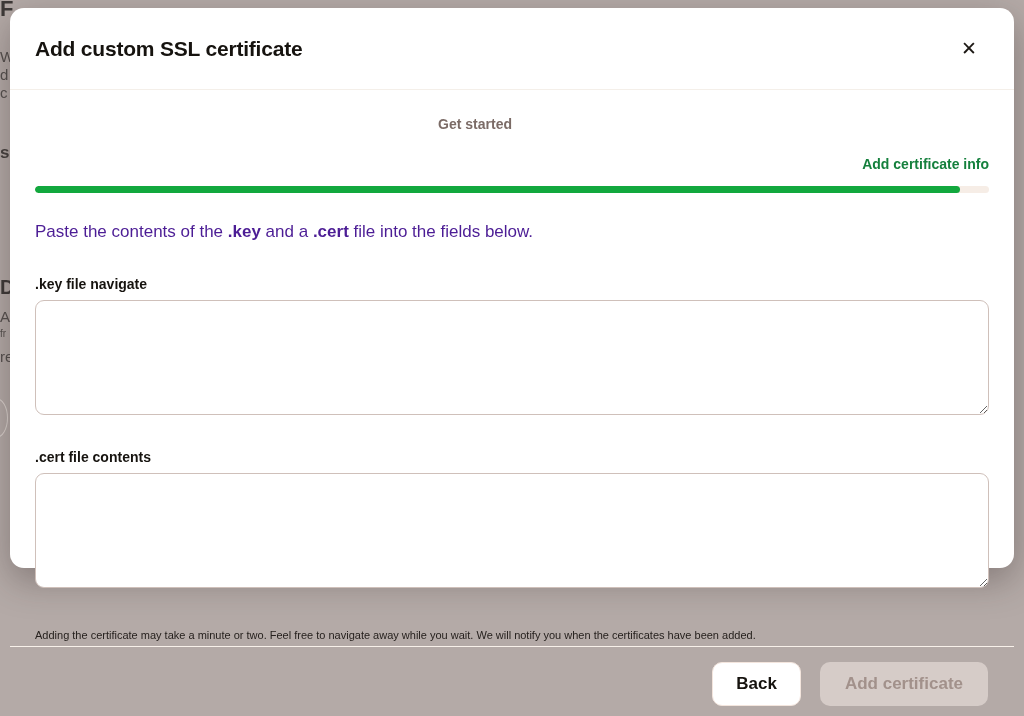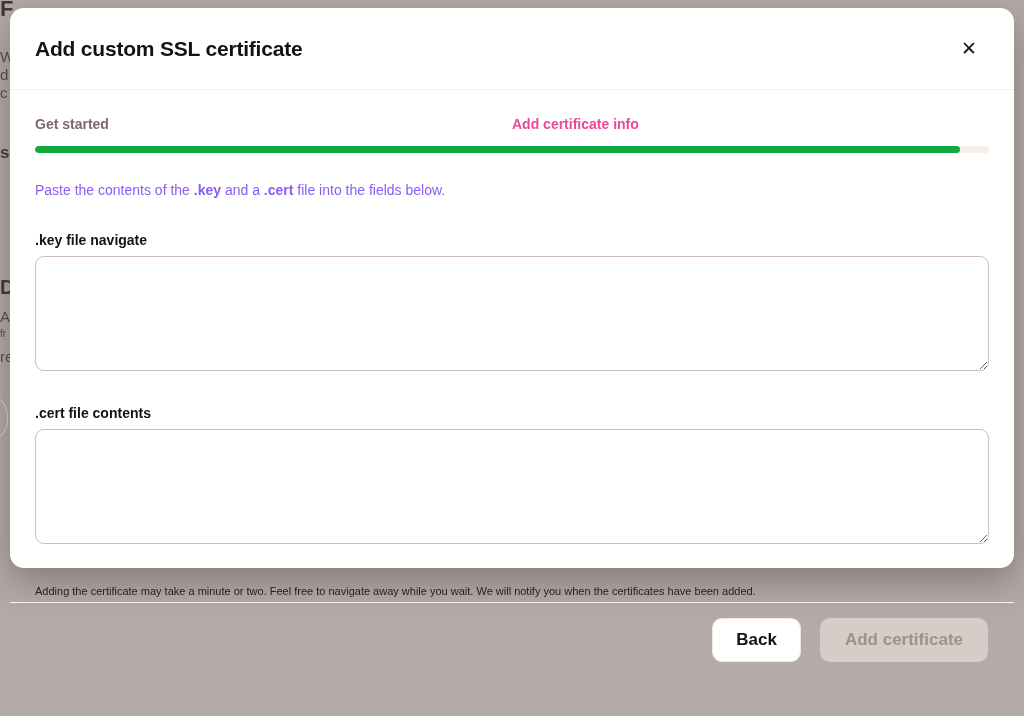--- a/index.html
+++ b/index.html
@@ -53,34 +53,34 @@
     background: none; border: none; cursor: pointer;
     font-size: 19px; line-height: 1; color: #1b1713;
     padding: 4px 8px; margin-right: 4px;
   }
 
   .modal-body { padding: 0 25px; flex: 1 1 auto; }
 
   
   .stepper { margin-top: 26px; }
   .stepper-labels { display: flex; }
-  .stepper-labels .step { flex: 1; text-align: left; font-size: 14px; font-weight: 700; }
+  .stepper-labels .step { flex: 1; text-align: right; font-size: 14px; font-weight: 700; }
   .step-completed { color: #7b6b66; }
-  .step-active    { color: #ec4899; }
+  .step-active    { color: #15803d; margin-top: 40px; }
   .progress-track {
     margin-top: 14px; height: 7px; border-radius: 4px;
     background: #f6ede6; overflow: hidden;
   }
   .progress-fill {
     height: 100%; border-radius: 4px;
     background: #12a83e;
   }
 
   
-  .instruction { margin-top: 29px; font-size: 14px; color: #8b5cf6; }
+  .instruction { margin-top: 29px; font-size: 17px; color: #4c1d95; }
   .instruction b { font-weight: 700; }
 
   .field-label { margin-top: 34px; font-size: 14px; font-weight: 700; color: #16130f; }
   .cert-area {
     display: block;
     width: 100%; height: 115px;
     margin-top: 8px;
     border: 1px solid #cfc0ba;
     border-radius: 9px;
     resize: vertical;

